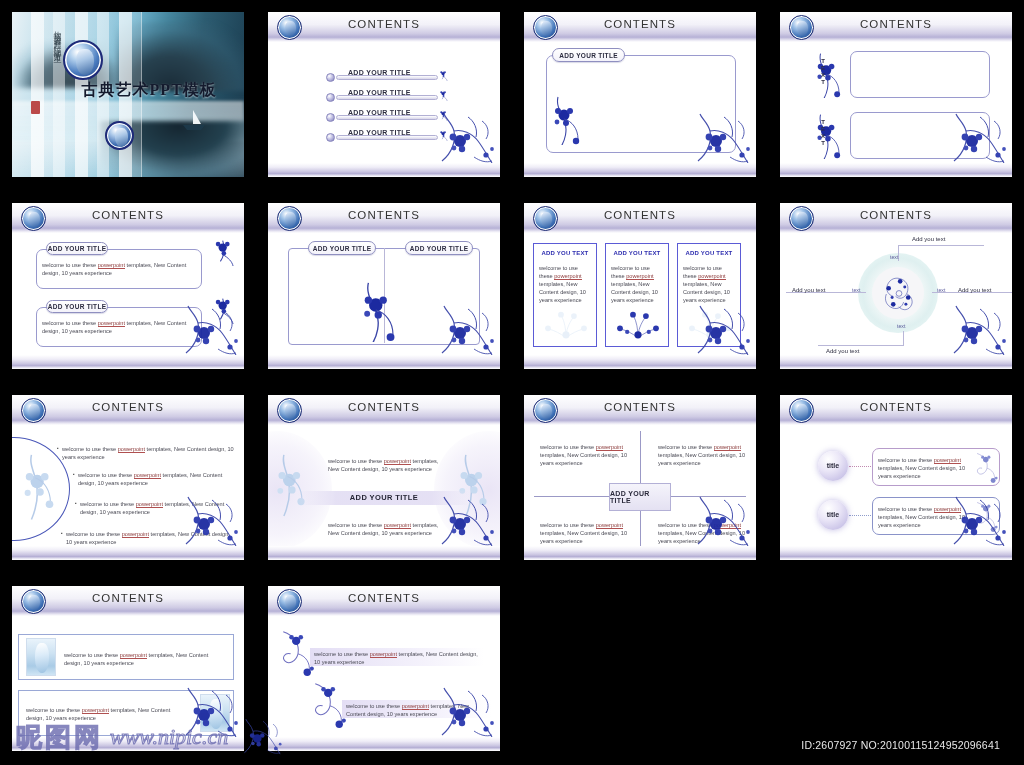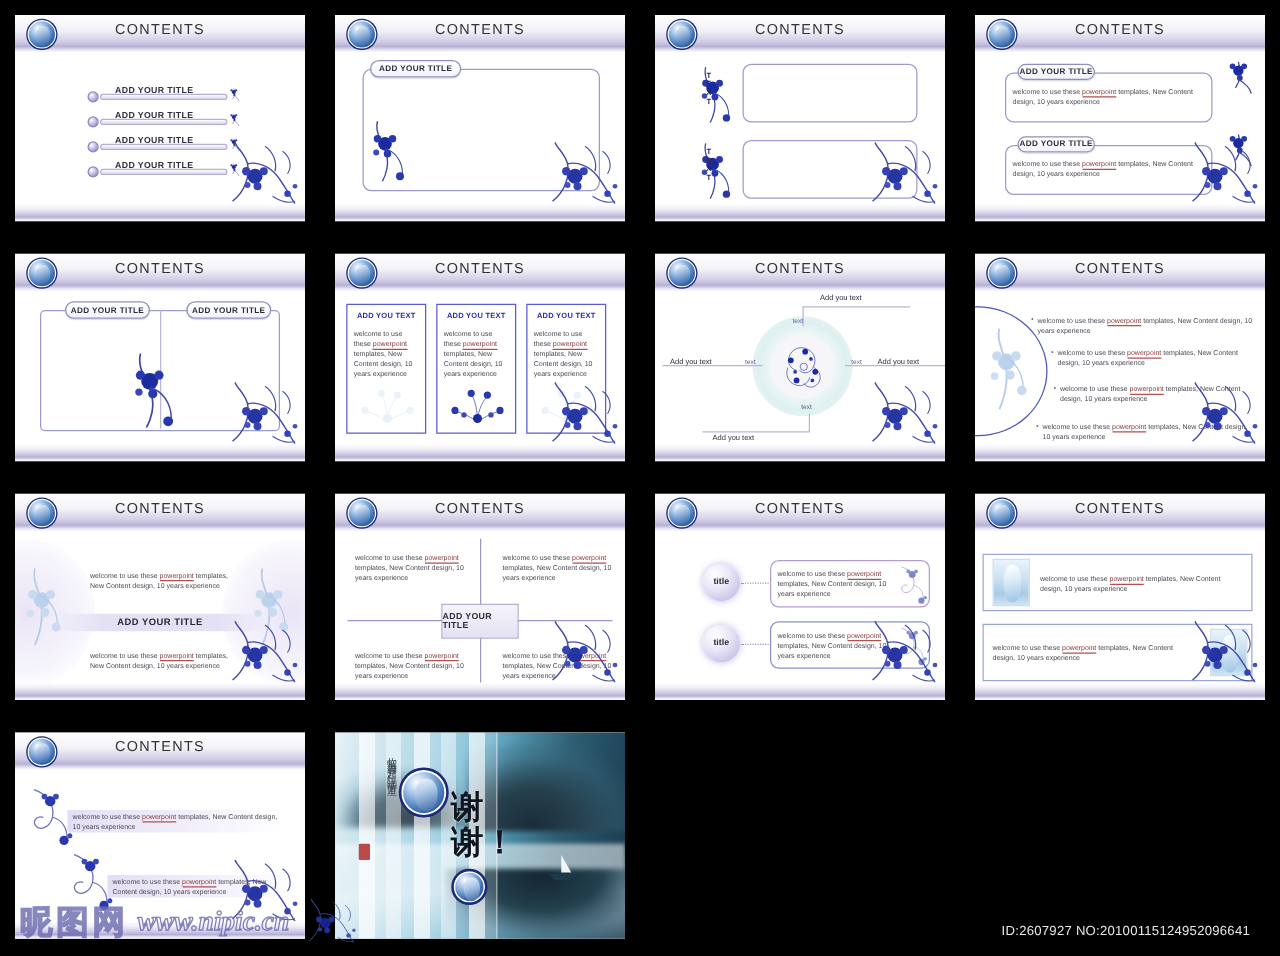--- a/index.html
+++ b/index.html
@@ -266,21 +266,21 @@
   }
   .wm-cn {
     font-family:"Liberation Serif", serif;
     font-size:26px; font-weight:bold; letter-spacing:3px;
     color:transparent;
     -webkit-text-stroke:1.2px #6d6db0;
     opacity:.82;
   }
   .wm-url {
     font-family:"Liberation Serif", serif;
-    font-size:22px; font-style:italic; font-weight:bold;
+    font-size:22px; font-style:italic; font-weight:normal;
     color:transparent;
     -webkit-text-stroke:1.1px #6f6fb2;
     opacity:.85;
   }
   .wm-floral { opacity:.85; }
 
   .idline {
     position:absolute; right:24px; bottom:14px;
     color:#e7e7e7; font-size:10.5px; letter-spacing:.2px;
     font-family:"Liberation Sans", sans-serif;
@@ -395,20 +395,40 @@
       <circle cx="23" cy="10" r="2.5" fill="#3a48b8"></circle>
       <path d="M20 28 C28 30 34 38 32 48" stroke="#6f6fc0" stroke-width="1" fill="none"></path>
       <circle cx="30" cy="48" r="4" fill="#2a38ae"></circle>
       <circle cx="35" cy="44" r="2.2" fill="#3a48b8"></circle>
     </g>
   </defs>
 </svg>
 
 <div class="grid">
 
+  <div class="cell">
+    <div class="slide">
+      <div class="pic-slide">
+        <div class="pic-mtn-a"></div>
+        <div class="pic-mtn-b"></div>
+        <div class="pic-water"></div>
+        <div class="pic-mtn-c"></div>
+        <div class="pic-stripes"></div>
+        <svg class="pic-boat" viewBox="0 0 30 26">
+          <path d="M14 2 L14 16 L22 16 Z" fill="#f7fbfd" opacity=".95"></path>
+          <path d="M4 17 L26 17 L22 22 L8 22 Z" fill="#1d3a4b" opacity=".9"></path>
+        </svg>
+        <div class="pic-calli">炊烟袅袅升起 隔江千万里</div>
+        <div class="pic-seal"></div>
+        <div class="pic-vase-lg"></div>
+        <div class="pic-vase-sm"></div>
+        <div class="pic-title">古典艺术PPT模板</div>
+      </div>
+    </div>
+  </div>
 
   <div class="cell">
     <div class="slide">
       <div class="hdr"></div>
       <div class="logo"></div>
       <div class="hdr-title">CONTENTS</div>
 
       <div class="s2row" style="left:58px; right:48px; top:58px;">
         <div class="s2line"></div>
         <div class="s2dot"></div>
@@ -755,40 +775,20 @@
       <div class="tintrow" style="left:74px; right:8px; top:114px;"></div>
       <div class="body-txt" style="position:absolute; left:78px; right:12px; top:116px;">welcome to use these <span class="pp">powerpoint</span> templates, New Content design, 10 years experience</div>
 
       <svg class="corner-floral" viewBox="0 0 60 56">
           <use href="#floralCorner"></use>
         </svg>
       <div class="ftr"></div>
     </div>
   </div>
 
-  <div class="cell">
-    <div class="slide">
-      <div class="pic-slide">
-        <div class="pic-mtn-a"></div>
-        <div class="pic-mtn-b"></div>
-        <div class="pic-water"></div>
-        <div class="pic-mtn-c"></div>
-        <div class="pic-stripes"></div>
-        <svg class="pic-boat" viewBox="0 0 30 26">
-          <path d="M14 2 L14 16 L22 16 Z" fill="#f7fbfd" opacity=".95"></path>
-          <path d="M4 17 L26 17 L22 22 L8 22 Z" fill="#1d3a4b" opacity=".9"></path>
-        </svg>
-        <div class="pic-calli">炊烟袅袅升起 隔江千万里</div>
-        <div class="pic-seal"></div>
-        <div class="pic-vase-lg"></div>
-        <div class="pic-vase-sm"></div>
-        <div class="pic-thanks">谢谢！</div>
-      </div>
-    </div>
-  </div>
 
   <div class="cell">
     <div class="slide empty"></div>
   </div>
 
 </div>
 
 <div class="watermark">
   <span class="wm-cn">昵图网</span>
   <span class="wm-url">www.nipic.cn</span>

